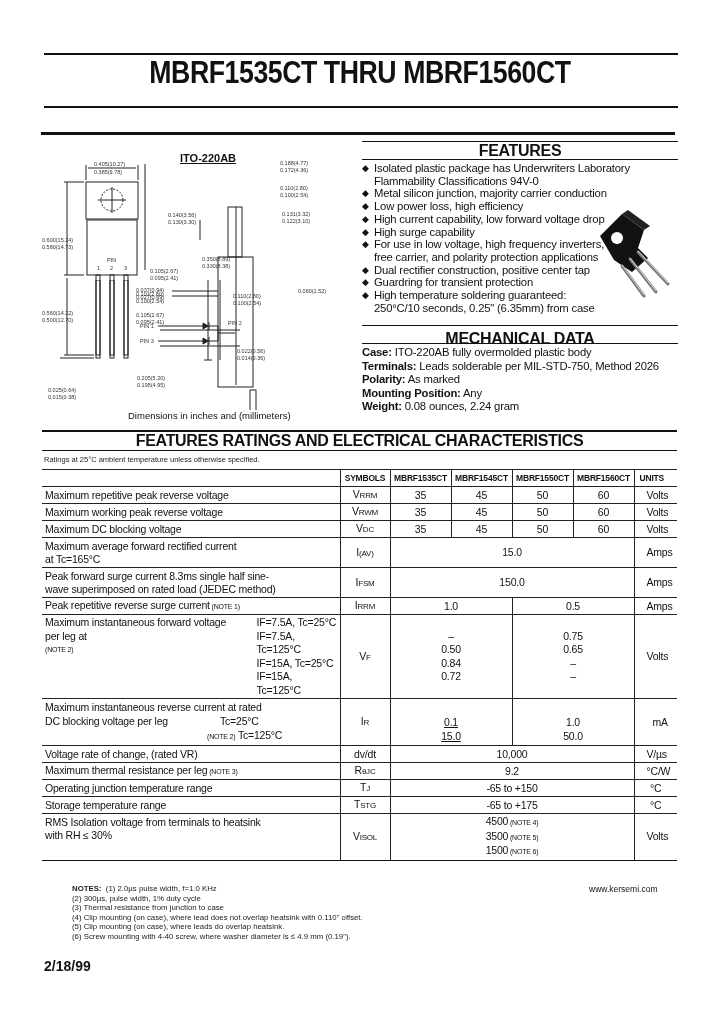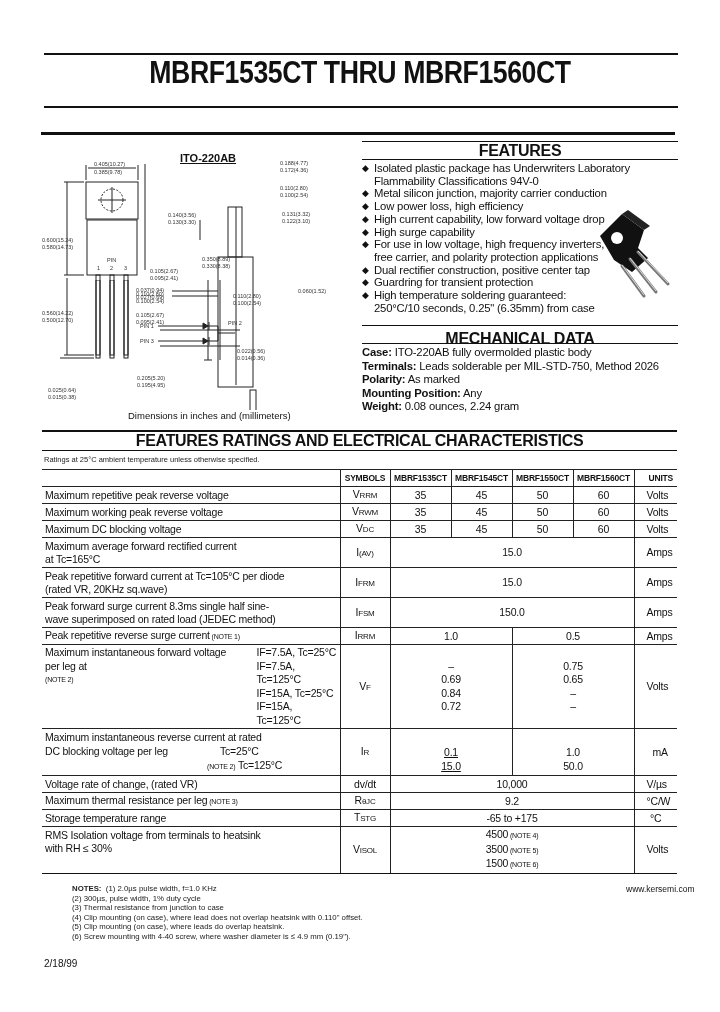--- a/index.html
+++ b/index.html
@@ -21,22 +21,22 @@
   table.spec td:first-child { border-left:none; }
   table.spec tr.hdr td { font-size:8.5px; font-weight:bold; text-align:center; height:14px; }
   table.spec tr.hdr td:first-child { border-top:1px solid #222; }
   table.spec td.c { text-align:center; }
   table.spec td.u { text-align:left; padding-left:12px; }
   table.spec tr.last td { border-bottom:1.5px solid #111; }
   .note-sm { font-size:7px; }
   .sub { font-size:8px; }
   .notes { position:absolute; left:44px; top:884px; font-size:7.8px; line-height:9.6px; color:#222;margin-left:28px; }
   .notes b { font-weight:bold; }
-  .web { position:absolute; left:626px; top:884px; font-size:8.5px; }
-  .date { position:absolute; left:44px; top:958px; font-size:10px; font-weight:normal; }
+  .web { position:absolute; left:589px; top:884px; font-size:8.5px; }
+  .date { position:absolute; left:44px; top:958px; font-size:14px; font-weight:bold; }
 </style>
 </head>
 <body>
 
 <div class="rule" style="left:44px; top:53px; width:634px; height:1.5px;"></div>
 <div class="title" style="top:55px;">MBRF1535CT THRU MBRF1560CT</div>
 <div class="rule" style="left:44px; top:106px; width:634px; height:1.5px;"></div>
 <div class="rule" style="left:41px; top:132px; width:634px; height:2.5px;"></div>
 
 <div class="pkg-label">ITO-220AB</div>
@@ -200,21 +200,21 @@
       <col style="width:43px">
   </colgroup>
   <tbody>
       <tr class="hdr">
     <td></td>
     <td>SYMBOLS</td>
     <td>MBRF1535CT</td>
     <td>MBRF1545CT</td>
     <td>MBRF1550CT</td>
     <td>MBRF1560CT</td>
-    <td style="text-align:left; padding-left:14px;">UNITS</td>
+    <td style="text-align:left; padding-left:5px;">UNITS</td>
   </tr>
   <tr style="height:17px;">
     <td>Maximum repetitive peak reverse voltage</td>
     <td class="c"><span>V</span><span class="sub">RRM</span></td>
     <td class="c">35</td>
     <td class="c">45</td>
     <td class="c">50</td>
     <td class="c">60</td>
     <td class="u">Volts</td>
   </tr>
@@ -235,29 +235,20 @@
     <td class="c">50</td>
     <td class="c">60</td>
     <td class="u">Volts</td>
   </tr>
   <tr style="height:30px;">
     <td>
           <div>Maximum average forward rectified current</div>
           <div>at Tc=165°C</div>
         </td>
     <td class="c"><span>I</span><span class="sub">(AV)</span></td>
-    <td class="c" colspan="4">15.0</td>
-    <td class="u">Amps</td>
-  </tr>
-  <tr style="height:30px;">
-    <td>
-          <div>Peak repetitive forward current at Tc=105°C per diode</div>
-          <div>(rated VR, 20KHz sq.wave)</div>
-        </td>
-    <td class="c"><span>I</span><span class="sub">FRM</span></td>
     <td class="c" colspan="4">15.0</td>
     <td class="u">Amps</td>
   </tr>
   <tr style="height:30px;">
     <td>
           <div>Peak forward surge current 8.3ms single half sine-</div>
           <div>wave superimposed on rated load (JEDEC method)</div>
         </td>
     <td class="c"><span>I</span><span class="sub">FSM</span></td>
     <td class="c" colspan="4">150.0</td>
@@ -283,21 +274,21 @@
           <div>IF=7.5A, Tc=25°C</div>
           <div>IF=7.5A, Tc=125°C</div>
           <div>IF=15A, Tc=25°C</div>
           <div>IF=15A, Tc=125°C</div>
         </div>
       </div>
     </td>
     <td class="c"><span>V</span><span class="sub">F</span></td>
     <td class="c" colspan="2" style="line-height:13.5px;">
       <div>–</div>
-          <div>0.69</div>
+          <div>0.50</div>
           <div>0.84</div>
           <div>0.72</div>
     </td>
     <td class="c" colspan="2" style="line-height:13.5px;">
       <div>0.75</div>
           <div>0.65</div>
           <div>–</div>
           <div>–</div>
     </td>
     <td class="u">Volts</td>
@@ -326,20 +317,26 @@
     <td>Voltage rate of change, (rated VR)</td>
     <td class="c">dv/dt</td>
     <td class="c" colspan="4">10,000</td>
     <td class="u">V/µs</td>
   </tr>
   <tr style="height:17px;">
     <td><span>Maximum thermal resistance per leg</span><span class="note-sm"> (NOTE 3)</span></td>
     <td class="c"><span>R</span><span class="sub">θJC</span></td>
     <td class="c" colspan="4">9.2</td>
     <td class="u">°C/W</td>
+  </tr>
+  <tr style="height:17px;">
+    <td>Operating junction temperature range</td>
+    <td class="c"><span>T</span><span class="sub">J</span></td>
+    <td class="c" colspan="4">-65 to +150</td>
+    <td class="c">°C</td>
   </tr>
   <tr style="height:17px;">
     <td>Storage temperature range</td>
     <td class="c"><span>T</span><span class="sub">STG</span></td>
     <td class="c" colspan="4">-65 to +175</td>
     <td class="c">°C</td>
   </tr>
   <tr class="last" style="height:46px;">
     <td style="vertical-align:top; padding-top:2px;">
           <div>RMS Isolation voltage from terminals to heatsink</div>

